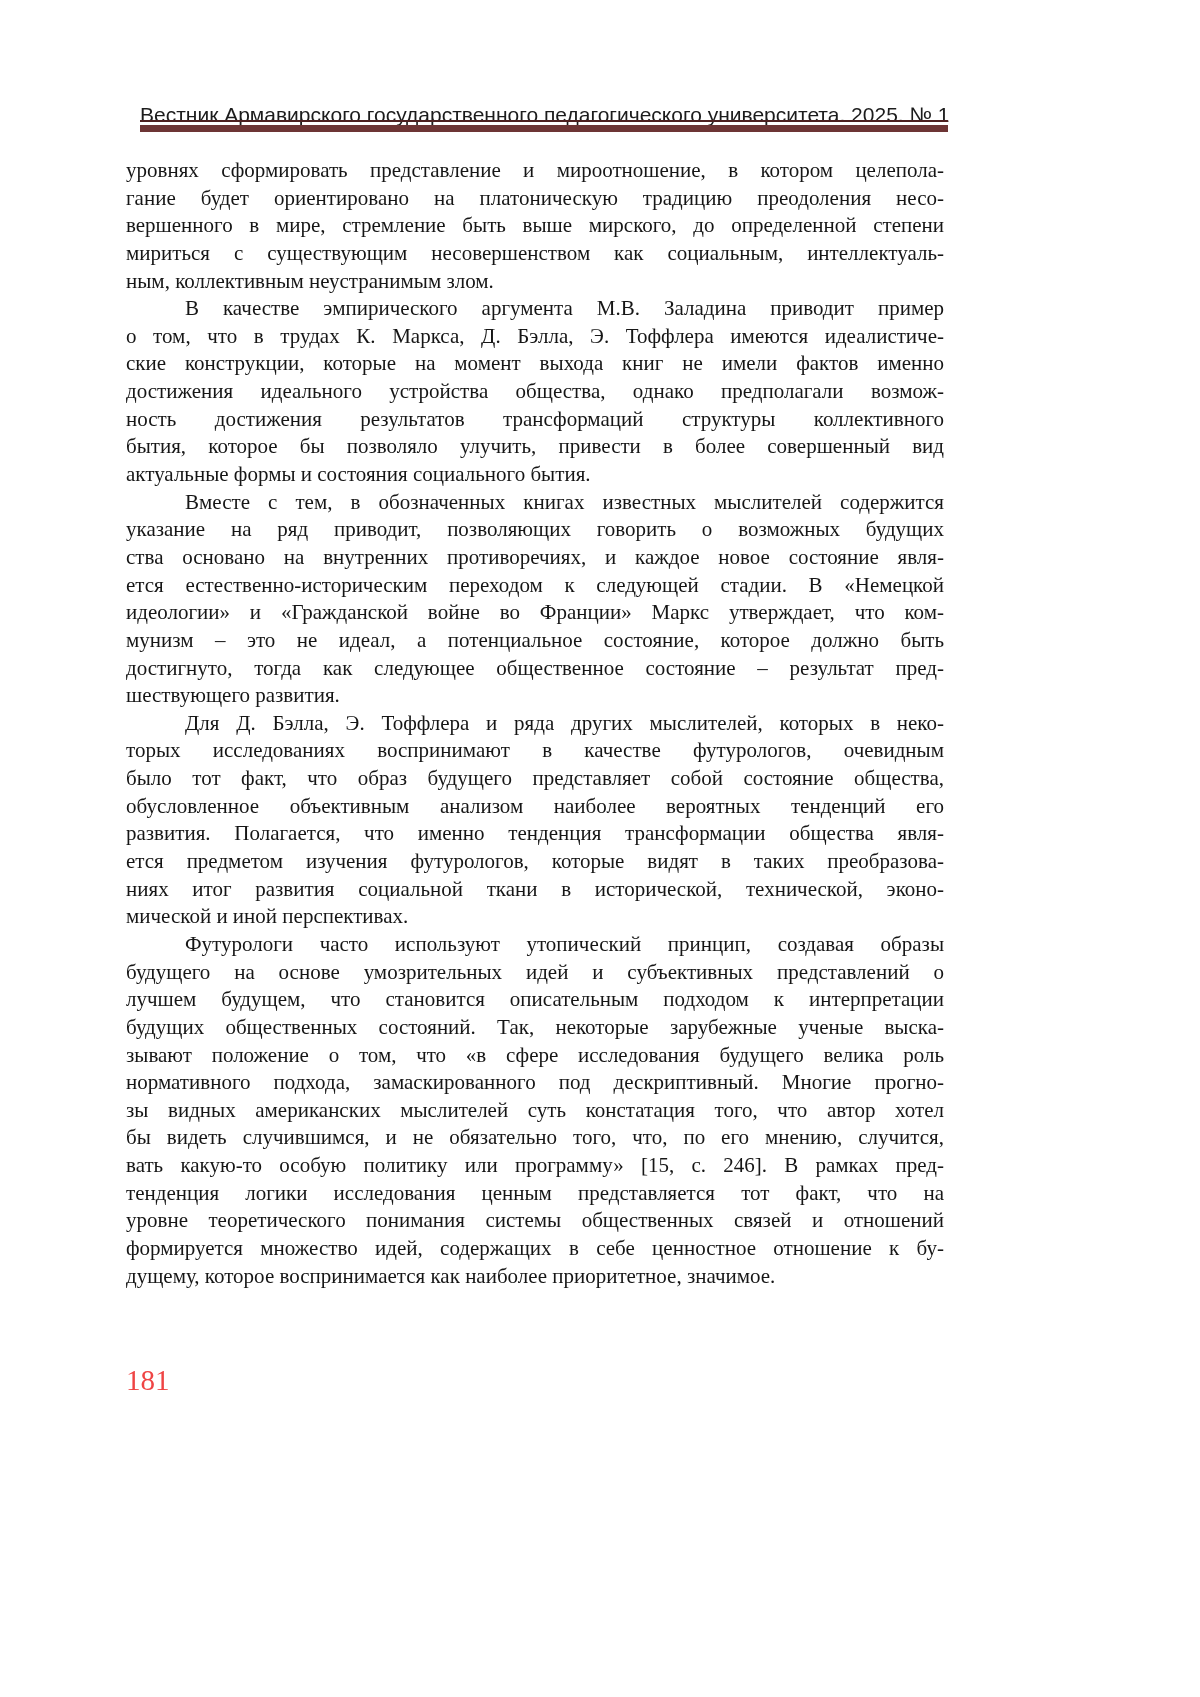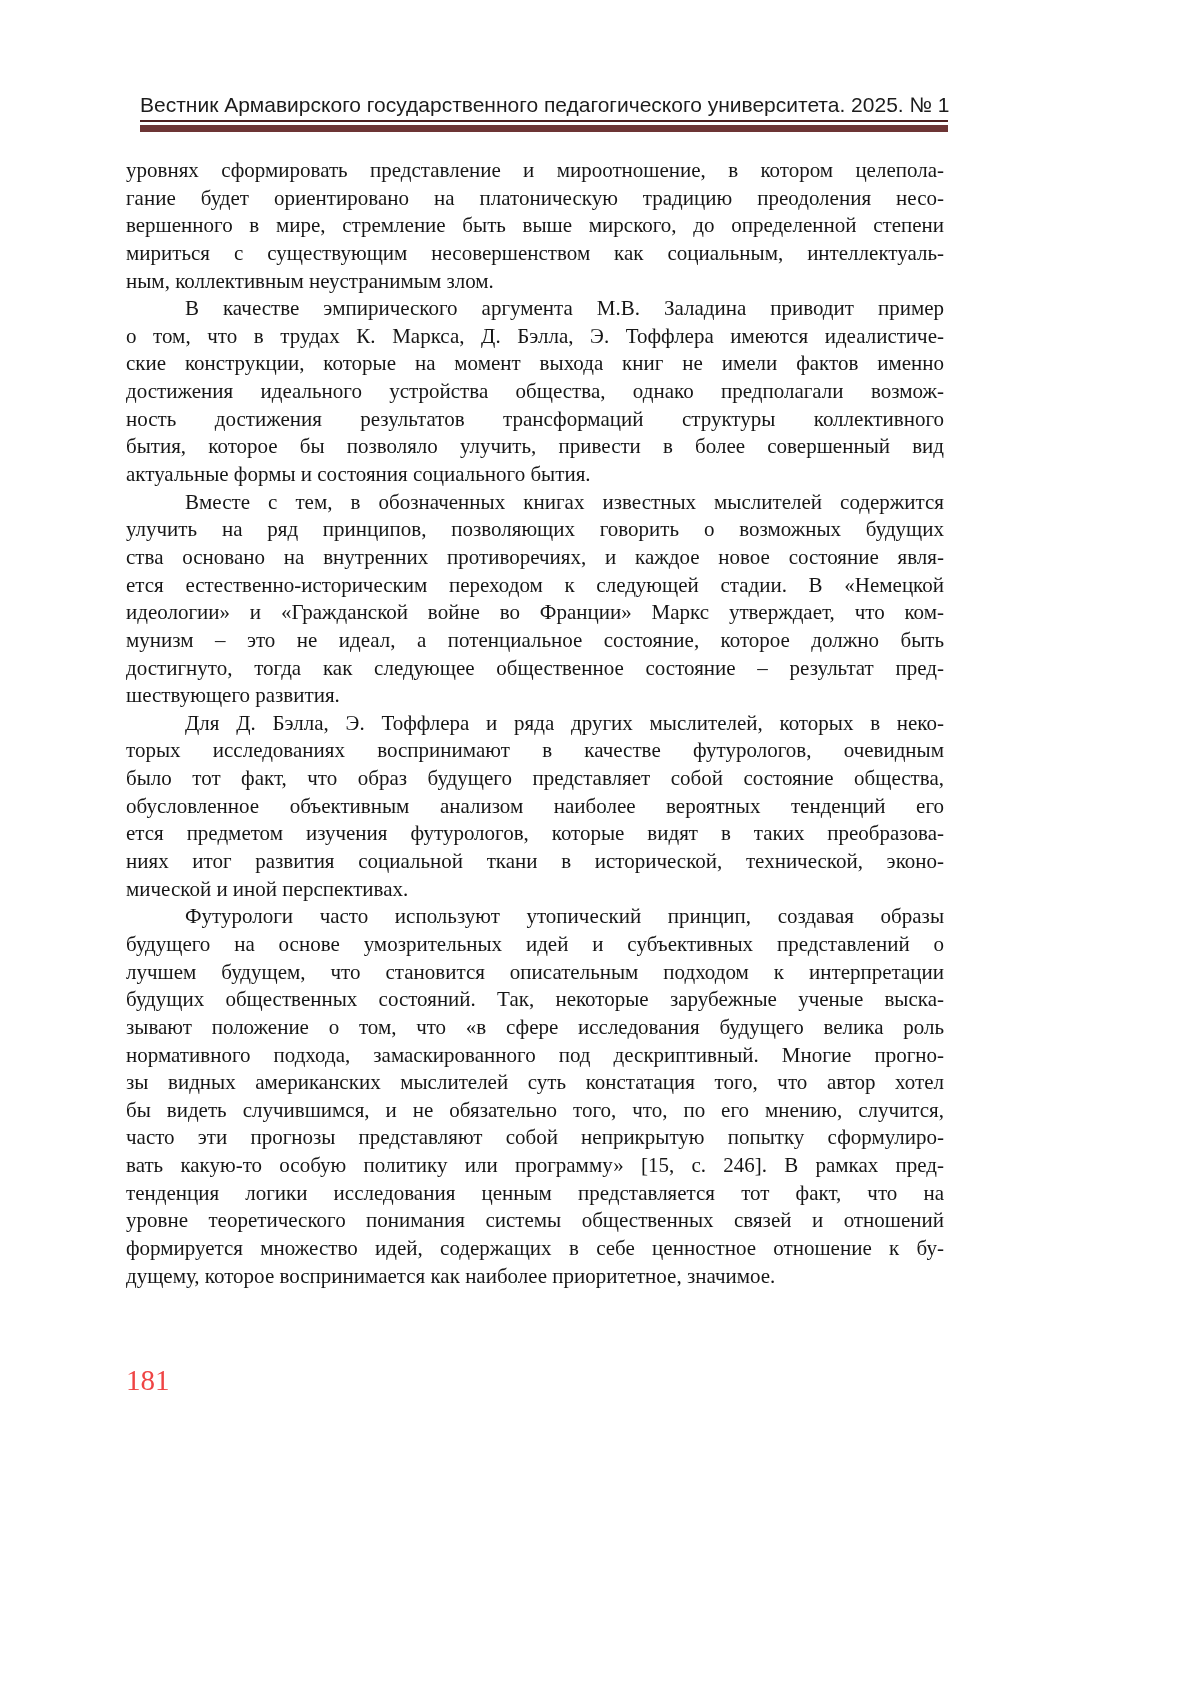--- a/index.html
+++ b/index.html
@@ -9,21 +9,21 @@
     height: 1697px;
     margin: 0 auto;
     background: #ffffff;
     color: #1b1b1b;
     overflow: hidden;
   }
   
   .journal-header {
     position: absolute;
     left: 140px;
-    top: 93px;
+    top: 103px;
     width: 808px;
     text-align: center;
     white-space: nowrap;
     font-family: "Liberation Sans", sans-serif;
     font-size: 21px;
     line-height: 24px;
     color: #1c1c1c;
   }
   .rule-thin {
     position: absolute;
@@ -96,43 +96,43 @@
       <div class="text-line">мириться с существующим несовершенством как социальным, интеллектуаль-</div>
       <div class="text-line last">ным, коллективным неустранимым злом.</div>
       <div class="text-line indent">В качестве эмпирического аргумента М.В. Заладина приводит пример</div>
       <div class="text-line">о том, что в трудах К. Маркса, Д. Бэлла, Э. Тоффлера имеются идеалистиче-</div>
       <div class="text-line">ские конструкции, которые на момент выхода книг не имели фактов именно</div>
       <div class="text-line">достижения идеального устройства общества, однако предполагали возмож-</div>
       <div class="text-line">ность достижения результатов трансформаций структуры коллективного</div>
       <div class="text-line">бытия, которое бы позволяло улучить, привести в более совершенный вид</div>
       <div class="text-line last">актуальные формы и состояния социального бытия.</div>
       <div class="text-line indent">Вместе с тем, в обозначенных книгах известных мыслителей содержится</div>
-      <div class="text-line">улучить на ряд принципов, позволяющих говорить о возможных будущих</div>
+      <div class="text-line">указание на ряд приводит, позволяющих говорить о возможных будущих</div>
       <div class="text-line">ства основано на внутренних противоречиях, и каждое новое состояние явля-</div>
       <div class="text-line">ется естественно-историческим переходом к следующей стадии. В «Немецкой</div>
       <div class="text-line">идеологии» и «Гражданской войне во Франции» Маркс утверждает, что ком-</div>
       <div class="text-line">мунизм – это не идеал, а потенциальное состояние, которое должно быть</div>
       <div class="text-line">достигнуто, тогда как следующее общественное состояние – результат пред-</div>
       <div class="text-line last">шествующего развития.</div>
       <div class="text-line indent">Для Д. Бэлла, Э. Тоффлера и ряда других мыслителей, которых в неко-</div>
       <div class="text-line">торых исследованиях воспринимают в качестве футурологов, очевидным</div>
       <div class="text-line">было тот факт, что образ будущего представляет собой состояние общества,</div>
       <div class="text-line">обусловленное объективным анализом наиболее вероятных тенденций его</div>
+      <div class="text-line">развития. Полагается, что именно тенденция трансформации общества явля-</div>
       <div class="text-line">ется предметом изучения футурологов, которые видят в таких преобразова-</div>
       <div class="text-line">ниях итог развития социальной ткани в исторической, технической, эконо-</div>
       <div class="text-line last">мической и иной перспективах.</div>
       <div class="text-line indent">Футурологи часто используют утопический принцип, создавая образы</div>
       <div class="text-line">будущего на основе умозрительных идей и субъективных представлений о</div>
       <div class="text-line">лучшем будущем, что становится описательным подходом к интерпретации</div>
       <div class="text-line">будущих общественных состояний. Так, некоторые зарубежные ученые выска-</div>
       <div class="text-line">зывают положение о том, что «в сфере исследования будущего велика роль</div>
       <div class="text-line">нормативного подхода, замаскированного под дескриптивный. Многие прогно-</div>
       <div class="text-line">зы видных американских мыслителей суть констатация того, что автор хотел</div>
       <div class="text-line">бы видеть случившимся, и не обязательно того, что, по его мнению, случится,</div>
-      <div class="text-line">часто эти прогнозы представляют собой неприкрытую попытку сформулиро-</div>
       <div class="text-line">вать какую-то особую политику или программу» [15, с. 246]. В рамках пред-</div>
       <div class="text-line">тенденция логики исследования ценным представляется тот факт, что на</div>
       <div class="text-line">уровне теоретического понимания системы общественных связей и отношений</div>
       <div class="text-line">формируется множество идей, содержащих в себе ценностное отношение к бу-</div>
       <div class="text-line last">дущему, которое воспринимается как наиболее приоритетное, значимое.</div>
     </div>
 
   <div class="page-number">181</div>
 
 </div>

